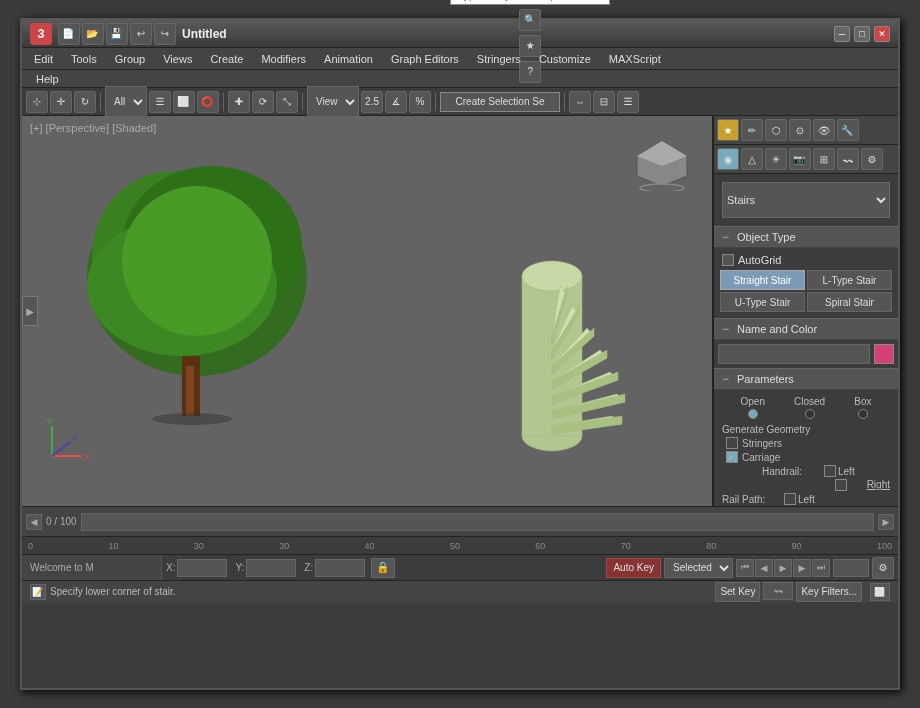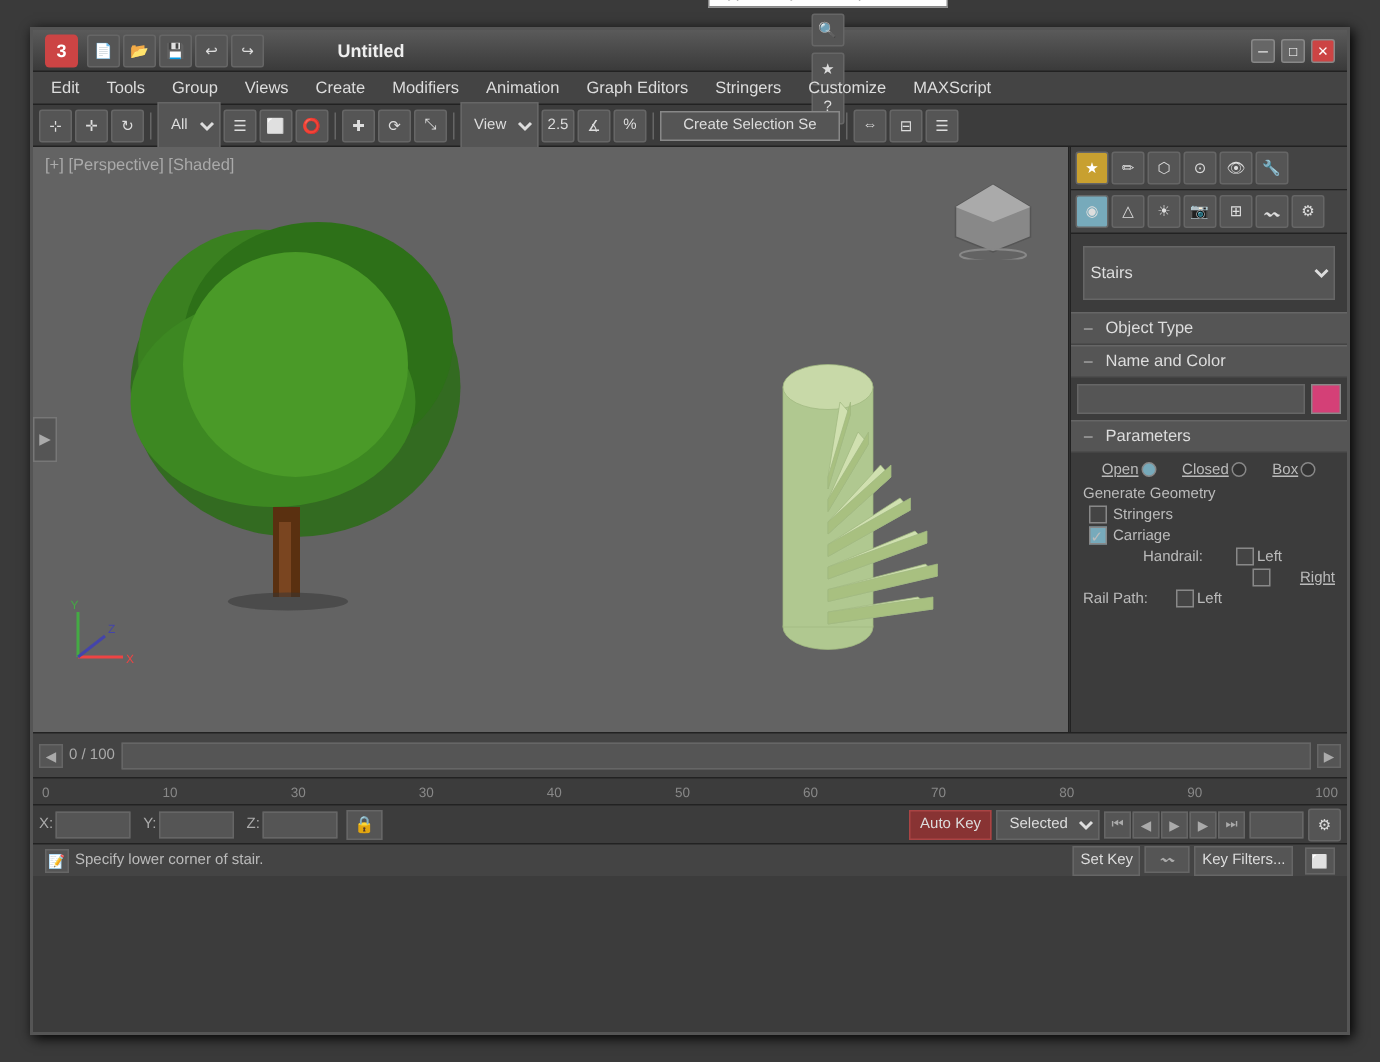--- a/index.html
+++ b/index.html
@@ -5,21 +5,21 @@
     * { box-sizing: border-box; margin: 0; padding: 0; }
     body { width: 920px; height: 708px; background: #3a3a3a; font-family: 'Arial', sans-serif; font-size: 11px; color: #ddd; overflow: hidden; }
 
     
     .window { width: 880px; height: 672px; margin: 18px auto; border: 2px solid #555; background: #3c3c3c; position: relative; box-shadow: 2px 2px 8px #000; }
 
     
     .titlebar { height: 28px; background: linear-gradient(to bottom, #5a5a5a, #3a3a3a); display: flex; align-items: center; justify-content: space-between; padding: 0 8px; border-bottom: 1px solid #222; }
     .titlebar-left { display: flex; align-items: center; gap: 6px; }
     .titlebar-logo { width: 22px; height: 22px; background: #c44; border-radius: 3px; display: flex; align-items: center; justify-content: center; color: white; font-weight: bold; font-size: 12px; }
-    .titlebar-title { color: #eee; font-size: 12px; font-weight: bold; margin-left: 43px; }
+    .titlebar-title { color: #eee; font-size: 12px; font-weight: bold; }
     .titlebar-right { display: flex; gap: 4px; }
     .titlebar-btn { width: 16px; height: 16px; border-radius: 2px; border: 1px solid #888; background: #666; cursor: pointer; display: flex; align-items: center; justify-content: center; font-size: 9px; color: #fff; }
     .titlebar-btn.close { background: #c44; }
 
     
     .menubar { height: 22px; background: #444; display: flex; align-items: center; padding: 0 4px; border-bottom: 1px solid #222; gap: 2px; }
     .menu-item { padding: 2px 8px; cursor: pointer; font-size: 11px; color: #ddd; border-radius: 2px; }
 
     
     .helpbar { height: 18px; background: #444; display: flex; align-items: center; padding: 0 8px; border-bottom: 1px solid #222; }
@@ -85,21 +85,21 @@
 
     
     .name-color-content { padding: 4px; display: flex; align-items: center; gap: 4px; }
     .name-input { flex: 1; height: 20px; background: #555; border: 1px solid #666; color: #ddd; font-size: 11px; padding: 0 4px; }
     .color-box { width: 20px; height: 20px; background: #d44077; border: 1px solid #888; cursor: pointer; }
 
     
     .params-content { padding: 4px; }
     .param-type-label { font-size: 10px; color: #aaa; padding: 2px 4px; }
     .param-radio-row { display: flex; align-items: center; justify-content: space-around; padding: 2px 8px; }
-    .param-radio-item { display: flex; flex-direction: row; gap: 2px; font-size: 10px; color: #bbb; text-decoration: underline; }
+    .param-radio-item { display: flex; flex-direction: column; align-items: center; gap: 2px; font-size: 10px; color: #bbb; }
     .radio-dot { width: 10px; height: 10px; border-radius: 50%; border: 1px solid #888; background: #333; cursor: pointer; }
     .radio-dot.active { background: #7ab; }
     .generate-geom-label { font-size: 10px; color: #bbb; padding: 3px 4px 1px 4px; }
     .checkbox-row { display: flex; align-items: center; gap: 4px; padding: 1px 8px; font-size: 10px; color: #bbb; }
     .cb-checked { width: 12px; height: 12px; border: 1px solid #888; background: #7ab; display: inline-block; }
     .cb-unchecked { width: 12px; height: 12px; border: 1px solid #888; background: #444; display: inline-block; }
     .handrail-row { display: grid; grid-template-columns: 60px 1fr 1fr; align-items: center; padding: 1px 4px; font-size: 10px; color: #bbb; gap: 2px; margin-left: 40px; }
     .rail-path-row { display: grid; grid-template-columns: 60px 1fr 1fr; align-items: center; padding: 1px 4px; font-size: 10px; color: #bbb; gap: 2px; }
 
     
@@ -169,20 +169,23 @@
     <span class="menu-item">Views</span>
     <span class="menu-item">Create</span>
     <span class="menu-item">Modifiers</span>
     <span class="menu-item">Animation</span>
     <span class="menu-item">Graph Editors</span>
     <span class="menu-item">Stringers</span>
     <span class="menu-item">Customize</span>
     <span class="menu-item">MAXScript</span>
   </div>
 
+  <div class="helpbar">
+    <span class="help-item">Help</span>
+  </div>
 
   <div class="toolbar">
     <div class="tb-btn">⊹</div>
     <div class="tb-btn">✛</div>
     <div class="tb-btn">↻</div>
     <div class="tb-separator"></div>
     <select class="tb-select">
       <option>All</option>
     </select>
     <div class="tb-btn">☰</div>
@@ -318,20 +321,32 @@
       <div style="padding:4px;">
         <select class="stairs-dropdown">
           <option>Stairs</option>
         </select>
       </div>
 
       <div class="section-header">
         <span class="section-minus">−</span>
         <span>Object Type</span>
       </div>
+      <div class="object-type-content">
+        <div class="autogrid-row">
+          <span class="checkbox-custom"></span>
+          <span>AutoGrid</span>
+        </div>
+        <div class="stair-buttons">
+          <div class="stair-btn active">Straight Stair</div>
+          <div class="stair-btn">L-Type Stair</div>
+          <div class="stair-btn">U-Type Stair</div>
+          <div class="stair-btn">Spiral Stair</div>
+        </div>
+      </div>
 
       <div class="section-header">
         <span class="section-minus">−</span>
         <span>Name and Color</span>
       </div>
       <div class="name-color-content">
         <input class="name-input" type="text" value="" style="">
         <div class="color-box"></div>
       </div>
 
@@ -367,21 +382,21 @@
           <span>Handrail:</span>
           <div style="display:flex;align-items:center;gap:2px;">
             <span class="cb-unchecked"></span>
             <span>Left</span>
           </div>
           <div></div>
         </div>
         <div class="handrail-row">
           <span></span>
           <div></div>
-          <div style="display:flex;align-items:center;gap:20px;text-decoration:underline;">
+          <div style="display:flex;align-items:flex-start;gap:20px;text-decoration:underline;">
             <span class="cb-unchecked"></span>
             <span>Right</span>
           </div>
         </div>
         <div class="rail-path-row">
           <span>Rail Path:</span>
           <div style="display:flex;align-items:center;gap:2px;">
             <span class="cb-unchecked"></span>
             <span>Left</span>
           </div>
@@ -414,20 +429,21 @@
       <span>50</span>
       <span>60</span>
       <span>70</span>
       <span>80</span>
       <span>90</span>
       <span>100</span>
     </div>
   </div>
 
   <div class="status-bar">
+    <div class="status-left">Welcome to M</div>
     <div class="status-coord">
       <span class="coord-label">X:</span>
       <input class="coord-input" type="text" value="" style="">
     </div>
     <div class="status-coord">
       <span class="coord-label">Y:</span>
       <input class="coord-input" type="text" value="" style="">
     </div>
     <div class="status-coord">
       <span class="coord-label">Z:</span>

